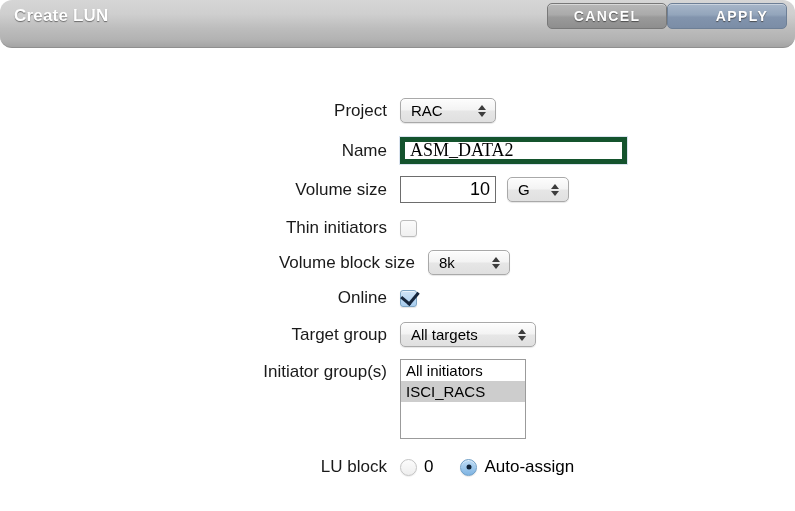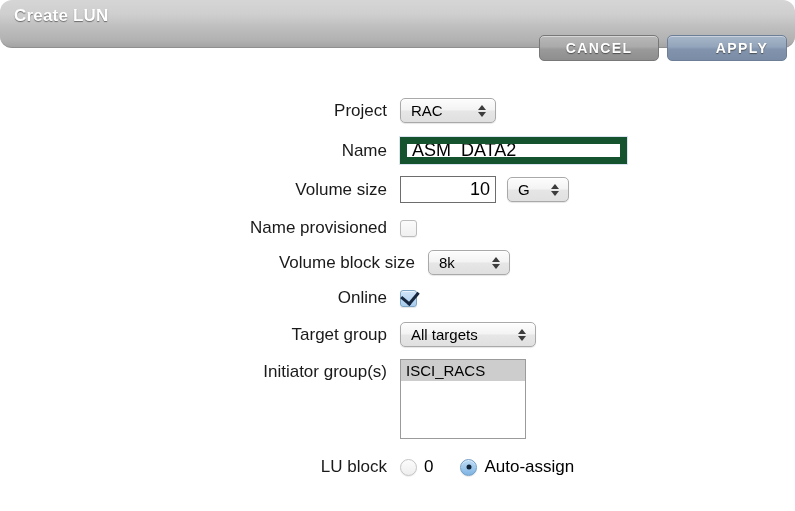--- a/index.html
+++ b/index.html
@@ -45,22 +45,20 @@
     color: #ffffff;
     text-shadow: 0 1px 1px rgba(90,90,90,0.85);
     letter-spacing: 0.2px;
     white-space: nowrap;
   }
   .tb-buttons {
     position: absolute;
     right: 8px;
     top: 3px;
     display: flex;
-    gap: 8px;
-    margin-top: 32px;
   }
   .tb-btn {
     height: 26px;
     min-width: 120px;
     padding: 0 14px;
     border-radius: 5px;
     font-size: 14px;
     font-weight: bold;
     letter-spacing: 1.4px;
     color: #ffffff;
@@ -157,22 +155,23 @@
     box-sizing: border-box;
     border: 1px solid #9aabc4;
     background: #ffffff;
     font-family: "Liberation Sans", sans-serif;
     font-size: 18px;
     color: #000000;
     padding: 0 3px 0 5px;
     outline: none;
   }
   .text-input.focused {
-    border: 7px solid #14532d;
+    border: 5px solid #14532d;
     box-shadow: 0 0 0 1px rgba(150,175,210,0.35);
+    font-family: Liberation Serif, serif;
   }
   .num-input {
     height: 27px;
     width: 96px;
     box-sizing: border-box;
     border: 1px solid #6d6d6d;
     background: #ffffff;
     font-family: "Liberation Sans", sans-serif;
     font-size: 18px;
     color: #000000;
@@ -314,21 +313,21 @@
           <span>G</span>
           <span class="stepper">
             <span class="up"></span>
               <span class="dn"></span>
           </span>
         </div>
       </div>
     </div>
 
     <div class="row row-abs" style="top: 184px;">
-      <div class="label">Name provisioned</div>
+      <div class="label">Thin initiators</div>
       <div class="field">
         <span class="checkbox off"></span>
       </div>
     </div>
 
     <div class="row row-abs" style="top: 216px; margin-left: 28px;">
       <div class="label">Volume block size</div>
       <div class="field">
         <div class="select" style="width: 82px;">
           <span>8k</span>
@@ -359,20 +358,21 @@
               <span class="dn"></span>
           </span>
         </div>
       </div>
     </div>
 
     <div class="row row-abs" style="top: 325px; align-items: flex-start;">
       <div class="label" style="padding-top: 3px;">Initiator group(s)</div>
       <div class="field">
         <div class="listbox">
+          <div class="opt">All initiators</div>
           <div class="opt sel">ISCI_RACS</div>
         </div>
       </div>
     </div>
 
     <div class="row row-abs" style="top: 423px;">
       <div class="label">LU block</div>
       <div class="field">
         <div class="radio-group">
           <span class="radio off"></span>

